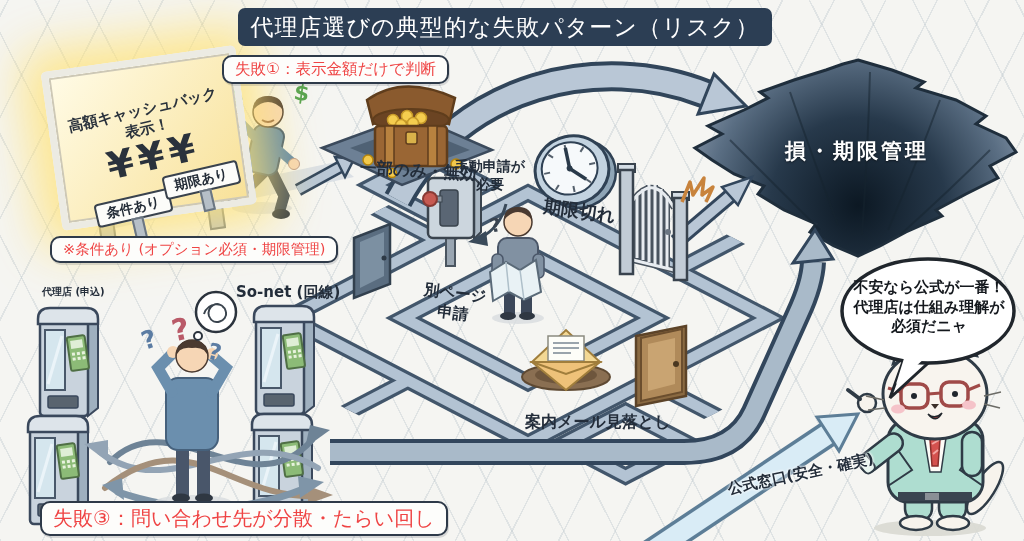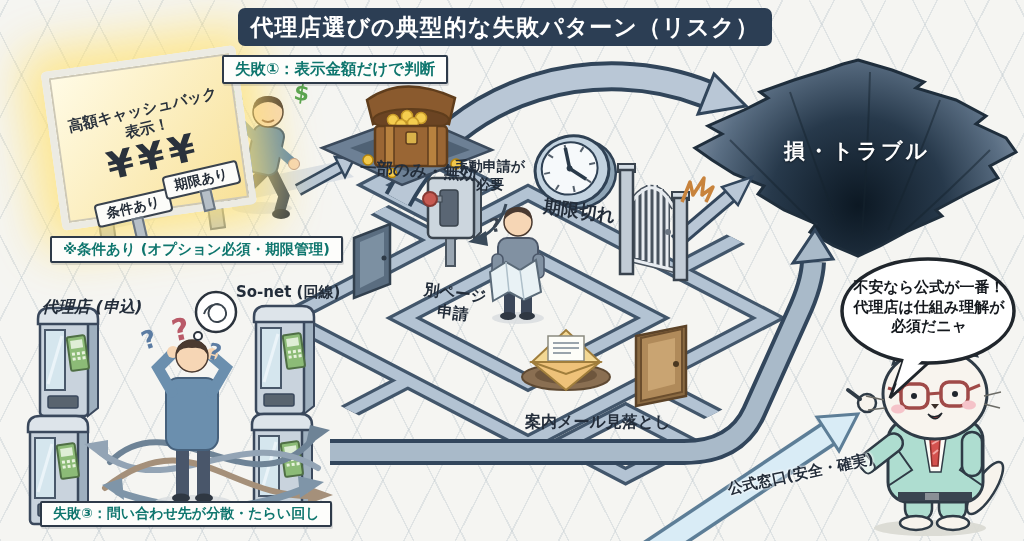--- a/index.html
+++ b/index.html
@@ -5,26 +5,26 @@
   html,body{margin:0;padding:0;}
   #stage{position:relative;width:1024px;height:541px;overflow:hidden;
     font-family:"DejaVu Sans","Liberation Sans",sans-serif;
     background-color:#f5f5f2;
     background-image:
       repeating-linear-gradient(63deg, rgba(190,200,206,.38) 0 1.5px, transparent 1.5px 46px),
       repeating-linear-gradient(-63deg, rgba(190,200,206,.38) 0 1.5px, transparent 1.5px 46px);}
   #art{position:absolute;left:0;top:0;}
   .lbl{position:absolute;font-weight:bold;color:#232d3a;white-space:nowrap;z-index:5;}
   .preline{white-space:pre-line;text-align:center;}
-  .box{position:absolute;background:#fdfdfb;border:2.5px solid #2e3a49;border-radius:2px;
-       padding:2px 11px;font-weight:bold;color:#0f766e;white-space:nowrap;z-index:6;
+  .box{position:absolute;background:#fdfdfb;border:2.5px solid #2e3a49;border-radius:10px;
+       padding:2px 11px;font-weight:normal;color:#ef4444;white-space:nowrap;z-index:6;
        box-shadow:1px 2px 0 rgba(40,50,60,.15);}
   .banner{position:absolute;left:238px;top:8px;width:534px;height:38px;background:#2c3e54;
        color:#fff;border-radius:7px;display:flex;align-items:center;justify-content:center;
-       font-size:23px;font-weight:bold;letter-spacing:1px;z-index:7;}
+       font-size:23px;font-weight:normal;letter-spacing:1px;z-index:7;}
   .billboard{position:absolute;left:50px;top:58px;width:196px;height:148px;transform:rotate(-8deg);z-index:4;}
   .bb-post{position:absolute;width:12px;height:36px;background:#b6bfc7;border:2px solid #6b7681;top:140px;}
   .board{position:absolute;left:0;top:0;right:0;height:146px;border:7px solid #ecebe3;border-radius:5px;
        background:linear-gradient(135deg,#fffbe6,#f8e198);
        box-shadow:0 0 48px 20px rgba(255,226,118,.8), inset 0 0 0 2px #cdc8b6;
        display:flex;flex-direction:column;align-items:center;justify-content:center;z-index:1;}
   .board .inner{transform:rotate(-5deg);text-align:center;color:#2a323c;font-weight:bold;}
   .bb-l1{font-size:15px;} .bb-l2{font-size:15px;} .bb-yen{font-size:38px;letter-spacing:5px;line-height:1;}
   .sign{position:absolute;background:#fcfcf9;border:2.5px solid #39424d;border-radius:4px;
        padding:1px 9px;font-size:13.5px;font-weight:bold;color:#232c37;z-index:4;white-space:nowrap;}
@@ -398,25 +398,25 @@
 <div class="box" style="left:222px;top:55px;font-size:15.5px;">失敗①：表示金額だけで判断</div>
 <div class="lbl" style="left:360px;top:160px;font-size:16.5px;transform:rotate(3deg);">一部のみ・無効</div>
 
 <div class="lbl preline" style="left:444px;top:158px;width:92px;font-size:14px;line-height:1.25;">手動申請が
 必要</div>
 <div class="lbl" style="left:543px;top:199px;font-size:18px;transform:rotate(8deg);">期限切れ</div>
 <div class="lbl preline" style="left:410px;top:283px;width:88px;font-size:15.5px;line-height:1.3;transform:rotate(7deg);">別ページ
 申請</div>
 <div class="lbl" style="left:525px;top:376px;font-size:16px;margin-top:36px;">案内メール見落とし</div>
 
-<div class="lbl" style="left:42px;top:297px;font-size:16px;font-style:italic;">代理店 (申込)</div>
+<div class="lbl" style="left:42px;top:285px;font-size:10px;">代理店 (申込)</div>
 <div class="lbl" style="left:236px;top:283px;font-size:15px;text-align:right;">So-net (回線)</div>
-<div class="box" style="left:40px;top:501px;font-size:14px;">失敗③：問い合わせ先が分散・たらい回し</div>
-
-<div class="lbl" style="left:772px;top:137px;width:170px;text-align:center;font-size:21px;color:#ffffff;letter-spacing:3px;text-shadow:0 1px 2px rgba(0,0,0,.5);">損・トラブル</div>
+<div class="box" style="left:40px;top:501px;font-size:20px;">失敗③：問い合わせ先が分散・たらい回し</div>
+
+<div class="lbl" style="left:772px;top:137px;width:170px;text-align:center;font-size:21px;color:#ffffff;letter-spacing:3px;text-shadow:0 1px 2px rgba(0,0,0,.5);">損・期限管理</div>
 
 <div class="lbl" style="left:728px;top:480px;font-size:15px;transform:rotate(-12deg);transform-origin:left center;text-shadow:0 0 3px #fff,0 0 3px #fff;">公式窓口(安全・確実)</div>
 
 <div class="lbl preline" style="left:850px;top:278px;width:158px;font-size:15px;line-height:1.3;color:#14181d;">不安なら公式が一番！
 代理店は仕組み理解が
 必須だニャ</div>
 
 </div>
 
 </body></html>

